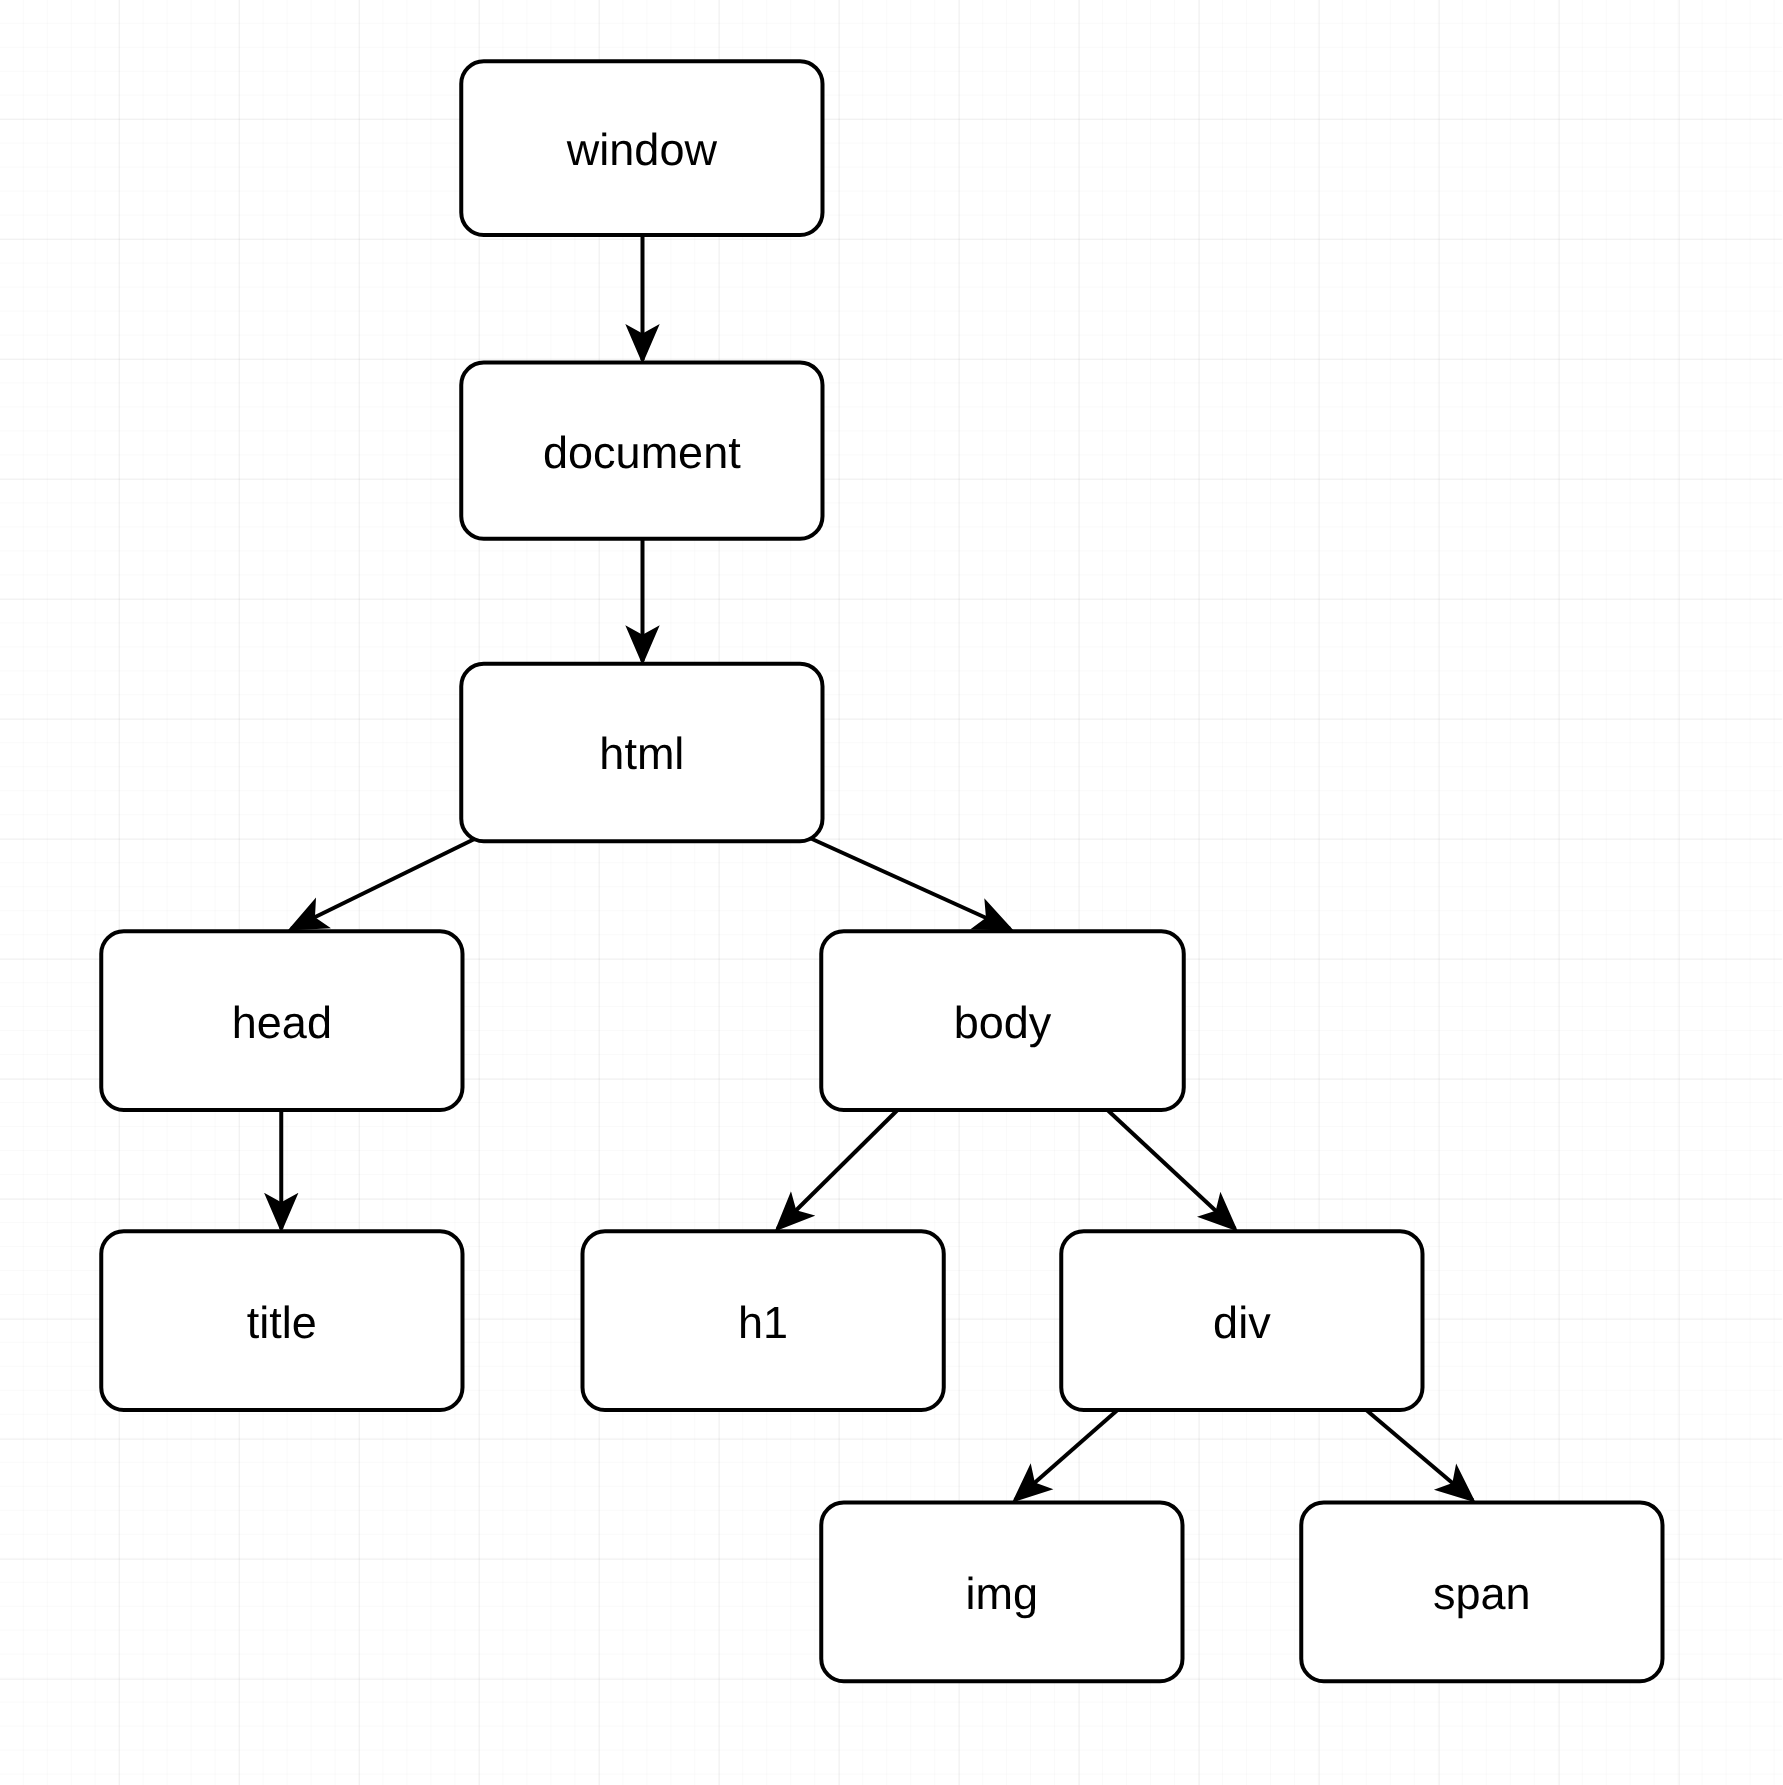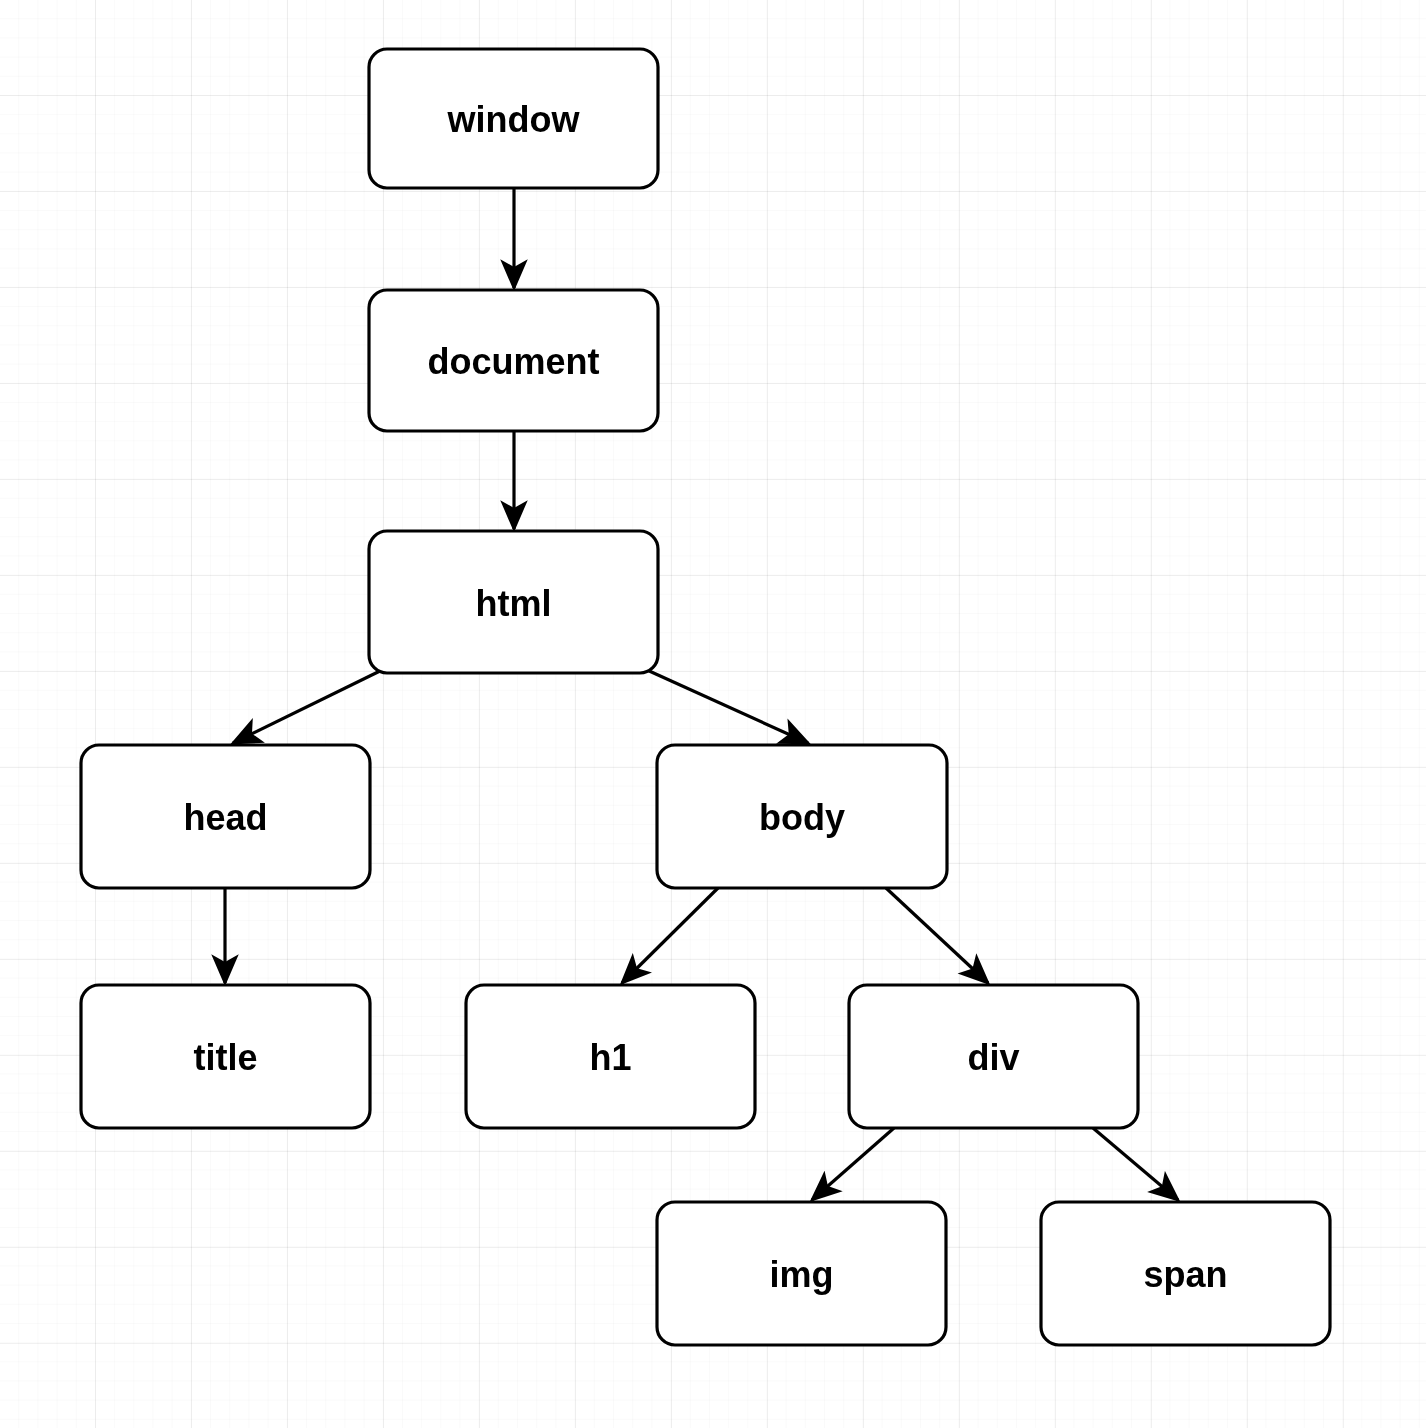--- a/index.html
+++ b/index.html
@@ -20,21 +20,20 @@
       linear-gradient(to right, rgba(0,0,0,0.055) 1px, transparent 1px),
       linear-gradient(to bottom, rgba(0,0,0,0.055) 1px, transparent 1px),
       linear-gradient(to right, rgba(0,0,0,0.020) 1px, transparent 1px),
       linear-gradient(to bottom, rgba(0,0,0,0.020) 1px, transparent 1px);
     background-size:
       96px 96px,
       96px 96px,
       19.2px 19.2px,
       19.2px 19.2px;
     background-position: -1px -1px, -1px -1px, -1px -1px, -1px -1px;
-    font-weight: bold;
   }
   #diagram {
     position: absolute;
     left: 0;
     top: 0;
     width: 1426px;
     height: 1428px;
   }
   .node-box {
     fill: #ffffff;

